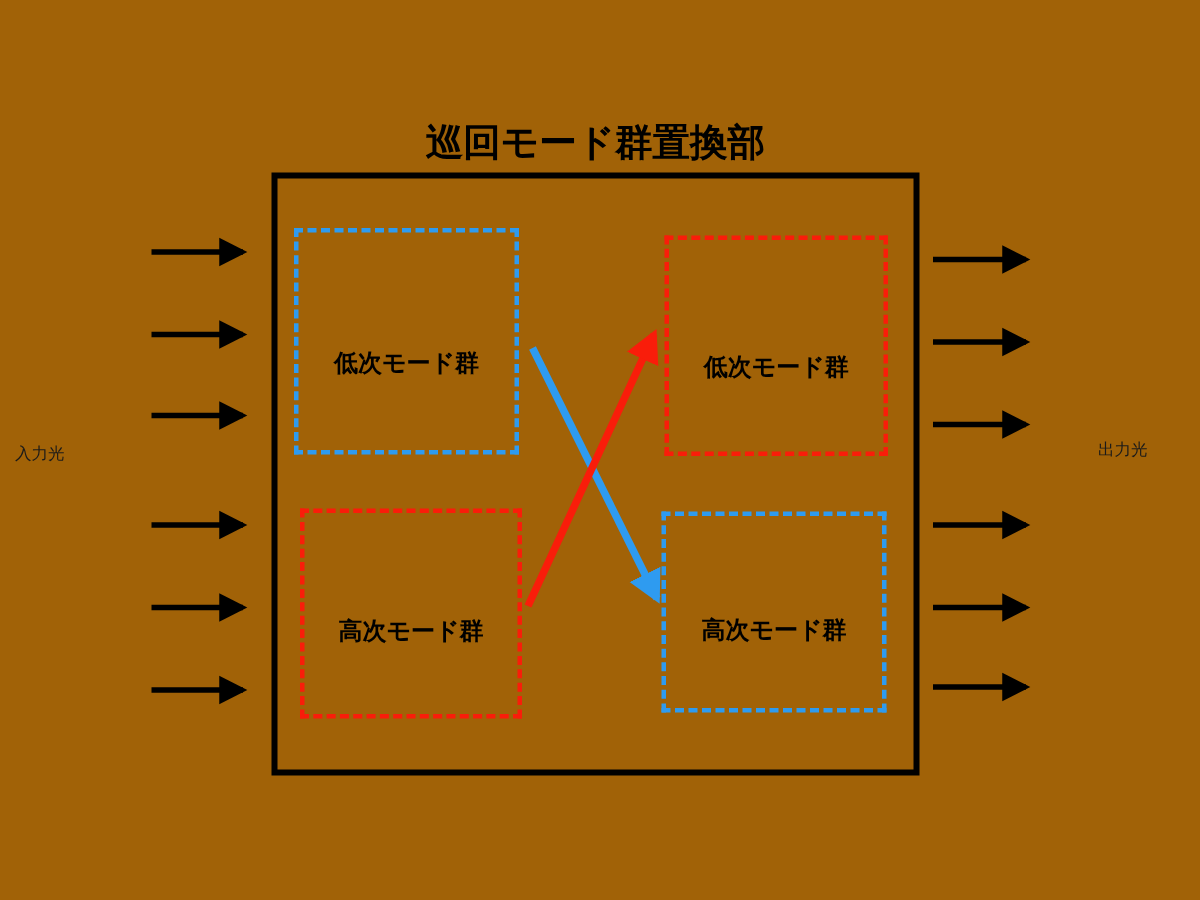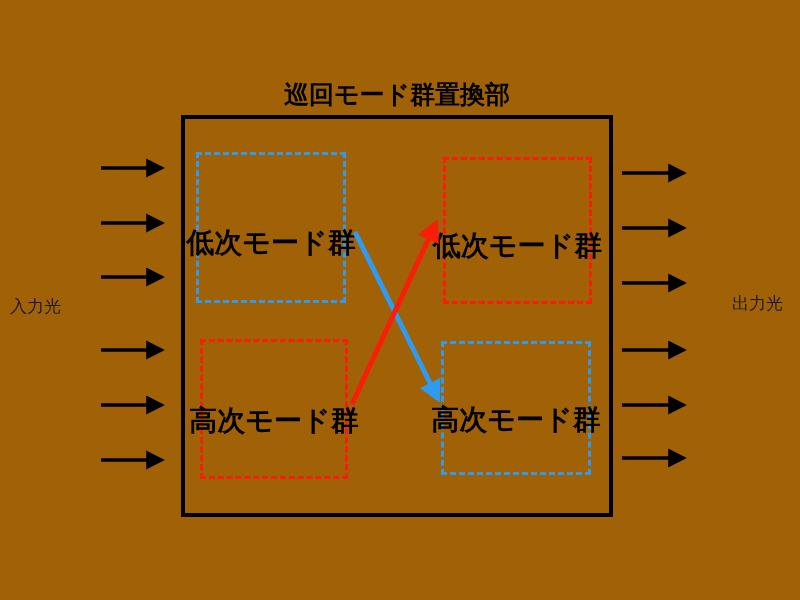--- a/index.html
+++ b/index.html
@@ -50,40 +50,40 @@
   
   .mode-box {
     position: absolute;
     box-sizing: border-box;
     display: flex;
     align-items: center;
     justify-content: center;
     background: transparent;
   }
   .mode-box .mode-label {
-    font-size: 28px;
+    font-size: 16px;
     font-weight: bold;
     color: #000000;
     white-space: nowrap;
     position: relative;
     top: 15px;
   }
   .mode-box.blue { border: 3px dashed #2E9BF0; }
   .mode-box.red  { border: 3px dashed #F91D0A; }
 
   #box-tl { left: 196px; top: 152px; width: 150px; height: 151px; }
   #box-tr { left: 443px; top: 157px; width: 149px; height: 147px; }
   #box-bl { left: 200px; top: 339px; width: 148px; height: 140px; }
   #box-br { left: 441px; top: 341px; width: 150px; height: 134px; }
   #box-bl .mode-label, #box-br .mode-label { top: 12px; }
 
   
   .side-label {
     position: absolute;
-    font-size: 17px;
+    font-size: 11px;
     font-weight: normal;
     color: #1a1a1a;
     white-space: nowrap;
   }
   #label-input  { left: 10px;  top: 295px; }
   #label-output { left: 732px; top: 292px; }
 
   
   #arrows {
     position: absolute;

